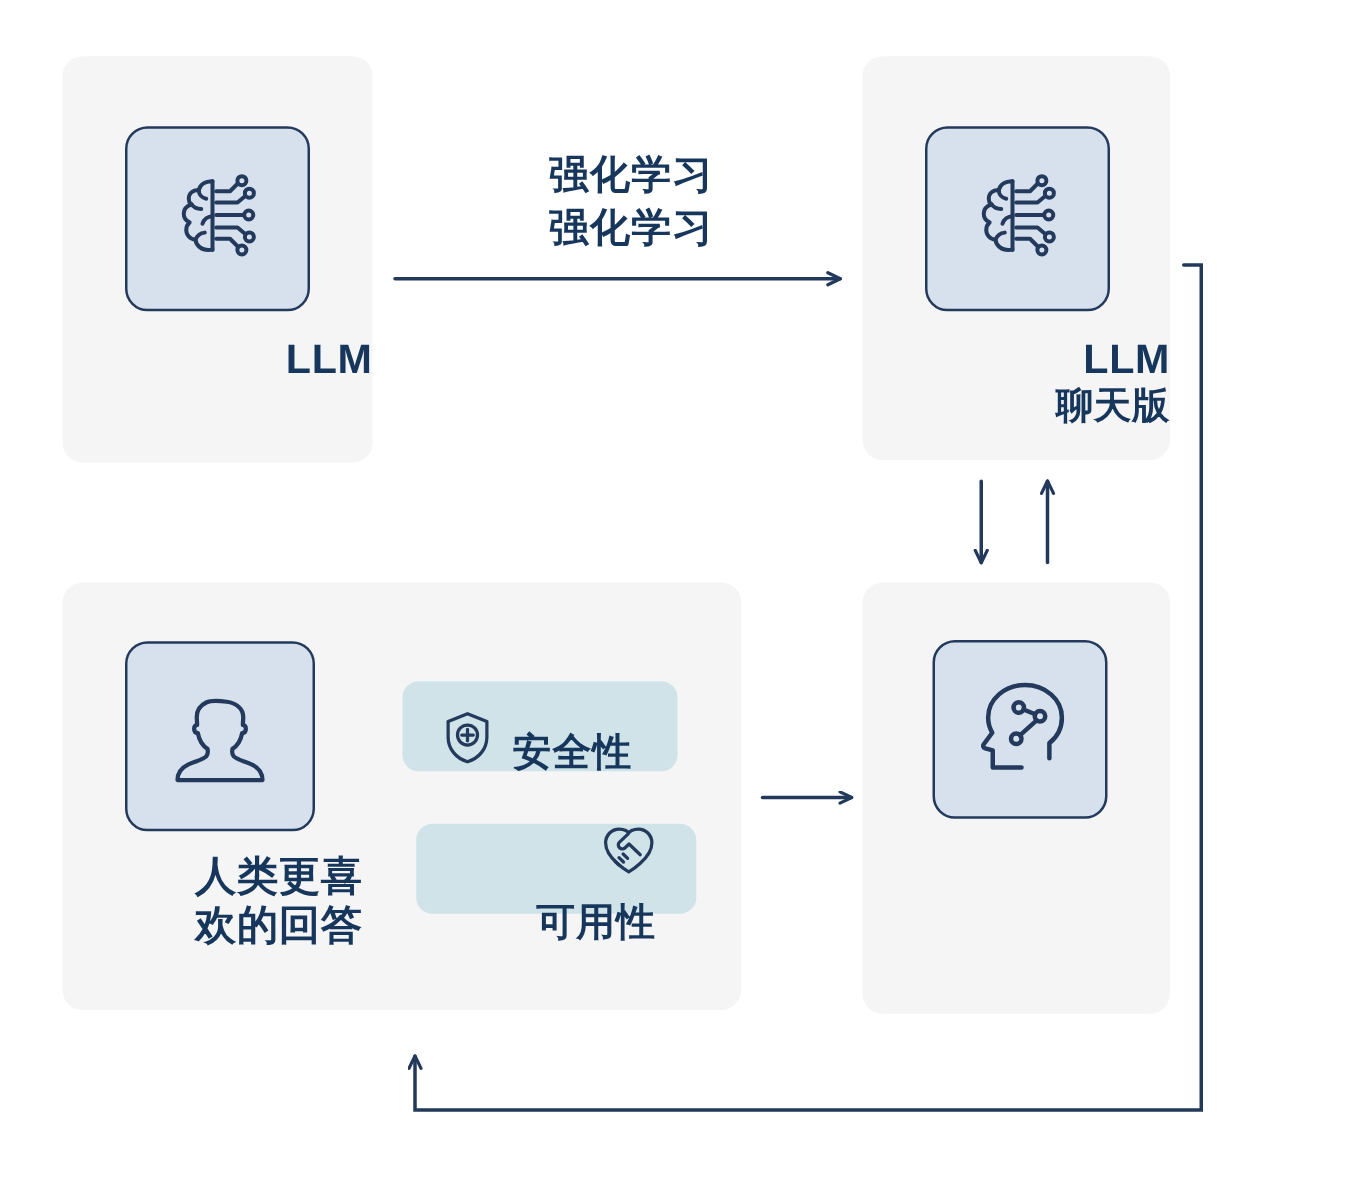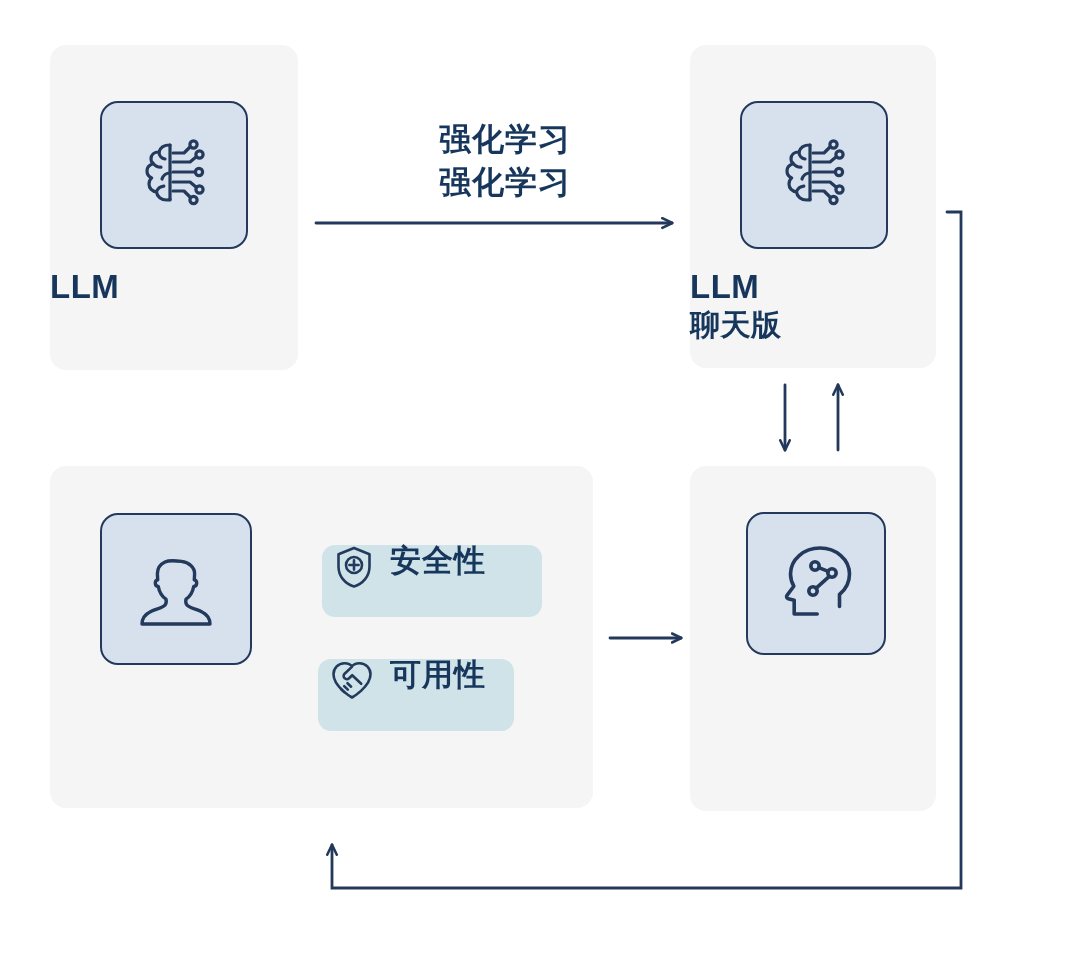--- a/index.html
+++ b/index.html
@@ -37,49 +37,49 @@
   .t-llm   {left:100px; top:101px; width:148px; height:148px;}
   .t-chat  {left:740px; top:101px; width:148px; height:148px;}
   .t-human {left:100px; top:513px; width:152px; height:152px;}
   .t-rl    {left:746px; top:512px; width:140px; height:143px;}
 
   
   .caption{
     position:absolute;
     color:#16365c;
     font-weight:bold;
-    text-align:left;
+    text-align:right;
     line-height:1.18;
     letter-spacing:0.5px;
   }
   .cap-llm  {left:50px; top:268px; width:248px; font-size:33px;}
   .cap-chat {left:690px;top:268px; width:246px; font-size:33px;}
   .cap-chat .l2{font-size:30px;}
   .cap-human{left:62px; top:682px; width:228px; font-size:33px;}
   .cap-rl   {left:690px;top:705px; width:246px; font-size:33px;}
 
   
   .pill{
     position:absolute;
     background:#cfe3e9;
     border-radius:13px;
-    display:flex;align-items:flex-start;
+    display:flex;align-items:flex-end;
     box-sizing:border-box;
-    padding:0 12px;
+    padding:0 32px;
     gap:16px;
   }
   .pill .plabel{
     color:#16365c;
     font-size:31px;
     font-weight:bold;
     letter-spacing:1px;
     line-height:1;
   }
   .p-safety  {left:322px; top:545px; width:220px; height:72px;}
-  .p-helpful {left:318px; top:659px; width:196px; height:72px;}
+  .p-helpful {left:333px; top:659px; width:224px; height:72px;flex-direction:column;}
 
   
   .arrow-label{
     position:absolute;
     color:#16365c;
     font-size:32px;
     font-weight:bold;
     text-align:center;
     line-height:1.33;
     letter-spacing:1px;
@@ -171,20 +171,24 @@
 
   <div class="caption cap-llm">
     <div class="l1">LLM</div>
   </div>
 
   <div class="caption cap-chat">
     <div class="l1">LLM</div>
     <div class="l2">聊天版</div>
   </div>
 
+  <div class="caption cap-human">
+    <div class="l1">人类更喜</div>
+    <div class="l2">欢的回答</div>
+  </div>
 
 
   <div class="pill p-safety">
     <span>
       <svg width="40" height="44" viewBox="0 0 40 44" fill="none" stroke="#233a5c" stroke-width="2.6" stroke-linecap="round" stroke-linejoin="round">
         <path d="M20 3L4.5 9.2v12.3C4.5 31.3 11 38.7 20 41.4c9-2.7 15.5-10.1 15.5-19.9V9.2L20 3z"></path>
         <circle cx="20" cy="20" r="8"></circle>
         <path d="M20 15.4v9.2M15.4 20h9.2"></path>
       </svg>
     </span>

